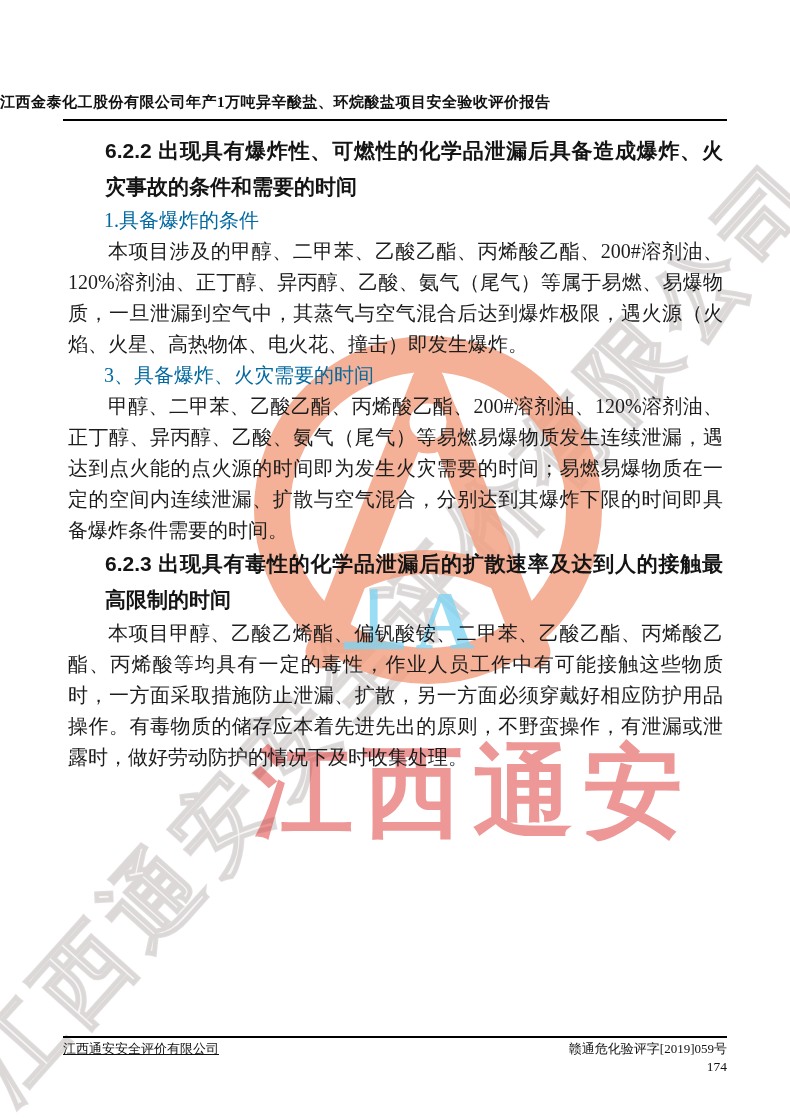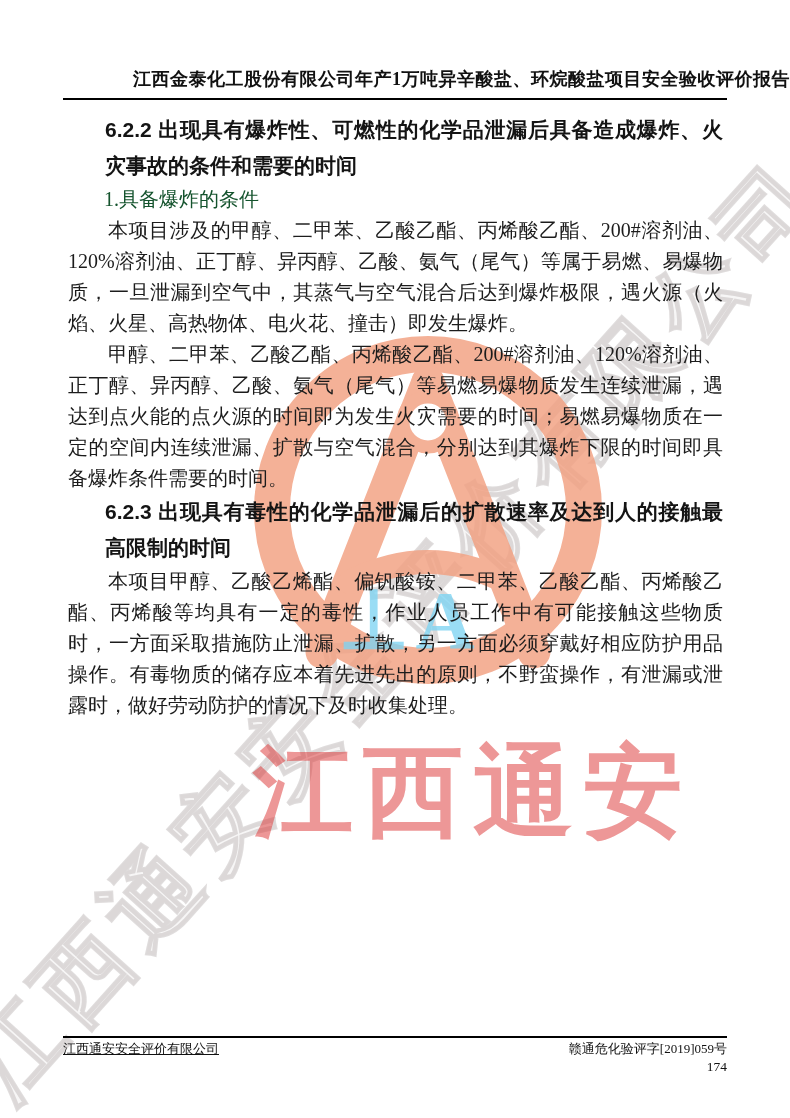--- a/index.html
+++ b/index.html
@@ -51,23 +51,23 @@
     font-weight: bold;
     letter-spacing: 10px;
     white-space: nowrap;
     color: rgba(221, 55, 55, 0.52);
   }
 
   
   .doc { position: relative; z-index: 1; }
 
   .doc-header {
-    padding-top: 67px;
-    text-align: right;
-    font-size: 18px;
+    padding-top: 93px;
+    text-align: left;
+    font-size: 15px;
     font-weight: bold;
     letter-spacing: 0.5px;
     color: #111;
   }
   .header-rule {
     margin: 7px 63px 0 63px;
     border: none;
     border-top: 2px solid #000;
     height: 0;
   }
@@ -80,21 +80,21 @@
     font-weight: bold;
     line-height: 36px;
     color: #141414;
     text-align: justify;
     margin-left: 37px;
   }
   .blk-sub {
     font-size: 20px;
     line-height: 31px;
     text-indent: 1.8em;
-    color: #14532d;
+    color: #0369a1;
   }
   .blk-para {
     font-size: 20px;
     line-height: 31px;
     text-indent: 2em;
     text-align: justify;
     text-justify: inter-ideograph;
     color: #1c1c1c;
   }
 
@@ -143,20 +143,21 @@
 
   <div class="doc">
 
     <div class="doc-header">江西金泰化工股份有限公司年产1万吨异辛酸盐、环烷酸盐项目安全验收评价报告</div>
     <hr class="header-rule">
 
     <div class="content">
       <div class="blk-heading">6.2.2 出现具有爆炸性、可燃性的化学品泄漏后具备造成爆炸、火灾事故的条件和需要的时间</div>
       <div class="blk-sub">1.具备爆炸的条件</div>
       <div class="blk-para">本项目涉及的甲醇、二甲苯、乙酸乙酯、丙烯酸乙酯、200#溶剂油、120%溶剂油、正丁醇、异丙醇、乙酸、氨气（尾气）等属于易燃、易爆物质，一旦泄漏到空气中，其蒸气与空气混合后达到爆炸极限，遇火源（火焰、火星、高热物体、电火花、撞击）即发生爆炸。</div>
+      <div class="blk-sub">3、具备爆炸、火灾需要的时间</div>
       <div class="blk-para">甲醇、二甲苯、乙酸乙酯、丙烯酸乙酯、200#溶剂油、120%溶剂油、正丁醇、异丙醇、乙酸、氨气（尾气）等易燃易爆物质发生连续泄漏，遇达到点火能的点火源的时间即为发生火灾需要的时间；易燃易爆物质在一定的空间内连续泄漏、扩散与空气混合，分别达到其爆炸下限的时间即具备爆炸条件需要的时间。</div>
       <div class="blk-heading">6.2.3 出现具有毒性的化学品泄漏后的扩散速率及达到人的接触最高限制的时间</div>
       <div class="blk-para">本项目甲醇、乙酸乙烯酯、偏钒酸铵、二甲苯、乙酸乙酯、丙烯酸乙酯、丙烯酸等均具有一定的毒性，作业人员工作中有可能接触这些物质时，一方面采取措施防止泄漏、扩散，另一方面必须穿戴好相应防护用品操作。有毒物质的储存应本着先进先出的原则，不野蛮操作，有泄漏或泄露时，做好劳动防护的情况下及时收集处理。</div>
     </div>
 
     <div class="doc-footer">
       <div class="footer-row">
         <span class="footer-company">江西通安安全评价有限公司</span>
         <span class="footer-docnum">赣通危化验评字[2019]059号</span>
       </div>

